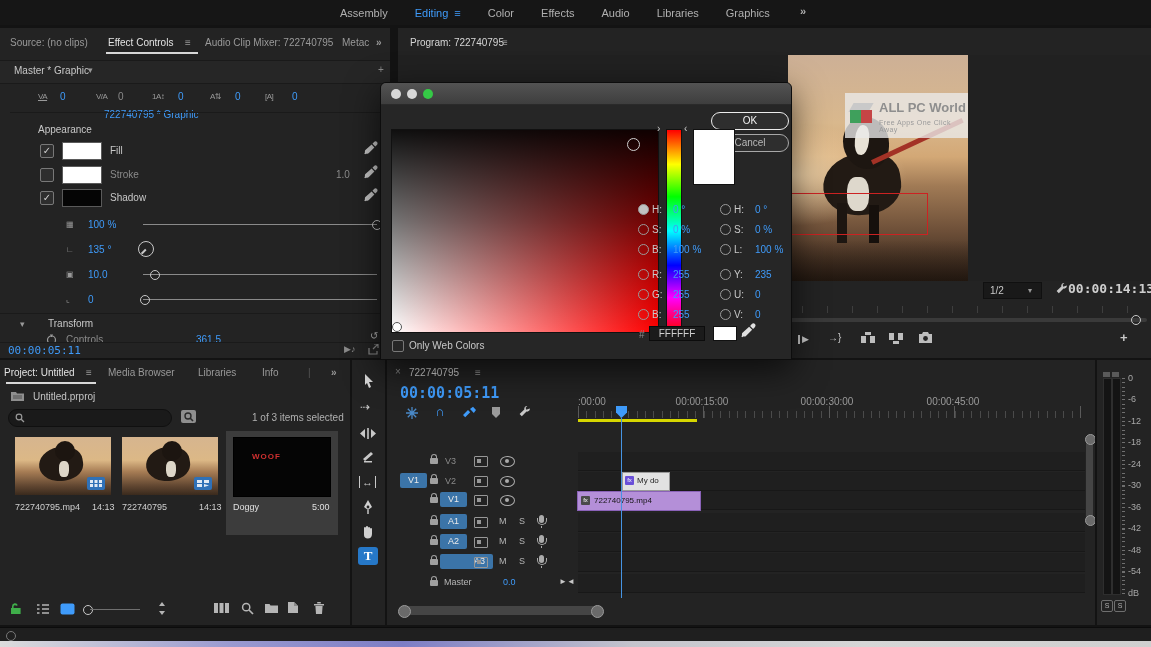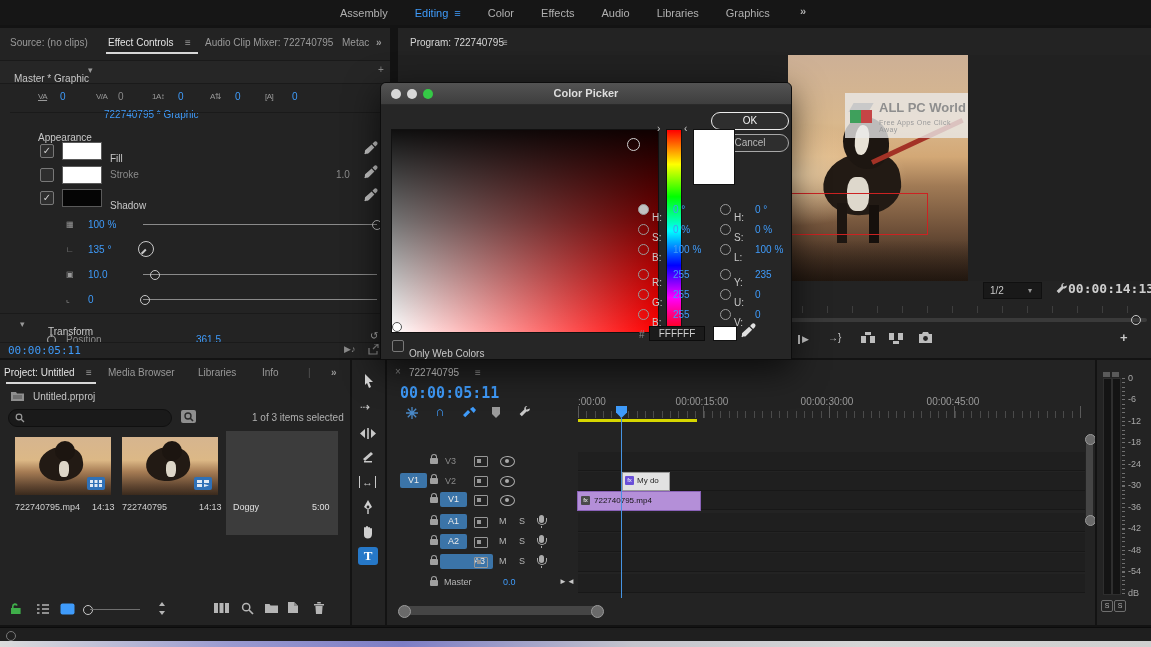--- a/index.html
+++ b/index.html
@@ -1,19 +1,19 @@
 <!DOCTYPE html>
 <html><head>
 <meta charset="utf-8">
 <style>
   html,body{margin:0;padding:0;background:#000;}
   #app{position:relative;width:1151px;height:647px;background:#131313;font-family:"Liberation Sans",sans-serif;overflow:hidden;color:#bdbdbd;}
   .a{position:absolute;}
   .t10{font-size:10px;} .t11{font-size:11px;} .t9{font-size:9px;} .t8{font-size:8px;}
-  .blue{color:#3f9bfa;} .dim{color:#8a8a8a;} .lt{color:#c8c8c8;margin-top:8px;}
+  .blue{color:#3f9bfa;} .dim{color:#8a8a8a;} .lt{color:#c8c8c8;}
   .panel{position:absolute;background:#232323;overflow:hidden;}
   .mono{font-family:"DejaVu Sans Mono",monospace;}
   
   .i-lock{width:8px;height:6px;background:#a0a0a0;border-radius:1px;}
   .i-lock::before{content:"";position:absolute;left:1px;top:-4px;width:4px;height:4px;border:1px solid #a0a0a0;border-bottom:none;border-radius:3px 3px 0 0;}
   .i-eye{width:13px;height:9px;border:1px solid #ababab;border-radius:50%;}
   .i-eye::after{content:"";position:absolute;left:3.5px;top:2px;width:4px;height:4px;border-radius:50%;background:#ababab;}
   .i-assign{width:12px;height:9px;border:1px solid #979797;border-radius:1px;}
   .i-assign::after{content:"";position:absolute;left:1.5px;top:1.5px;width:4px;height:4px;background:#979797;}
   .i-mic{width:5px;height:8px;background:#ababab;border-radius:2.5px;}
@@ -133,21 +133,21 @@
 
     <div class="a" style="left:0;top:285px;width:390px;height:1px;background:#1a1a1a;"></div>
     <span class="a t9" style="left:20px;top:291px;color:#999;">▾</span>
     <span class="a t10 lt" style="left:48px;top:290px;">Transform</span>
     <span class="a" style="left:46px;top:306px;">
         <svg width="11" height="11" viewBox="0 0 11 11">
           <circle cx="5.5" cy="6" r="4" fill="none" stroke="#9a9a9a" stroke-width="1.2"></circle>
           <path d="M4 1h3M5.5 1v2" stroke="#9a9a9a" stroke-width="1.2"></path>
         </svg>
       </span>
-    <span class="a t10 dim" style="left:66px;top:306px;">Position</span>
+    <span class="a t10 dim" style="left:66px;top:306px;">Controls</span>
     <span class="a t10 blue" style="left:196px;top:306px;">361.5</span>
     <span class="a t10 blue" style="left:230px;top:306px;margin-top:10px;">654.4</span>
     <span class="a t10" style="left:370px;top:302px;color:#b5b5b5;">↺</span>
 
     <div class="a" style="left:0;top:314px;width:390px;height:16px;background:#232323;border-top:1px solid #1a1a1a;"></div>
     <span class="a t11 blue mono" style="left:8px;top:316px;">00:00:05:11</span>
     <span class="a t9" style="left:344px;top:316px;color:#8a8a8a;">▶♪</span>
     <span class="a" style="left:368px;top:316px;">
         <svg width="12" height="11" viewBox="0 0 12 11">
           <path d="M1 4v6h8V7" fill="none" stroke="#8a8a8a" stroke-width="1.2"></path>
@@ -290,20 +290,23 @@
       <div class="a" style="left:72px;top:40px;width:18px;height:13px;background:#2f71b8;border-radius:2px;">
           <svg width="18" height="13" viewBox="0 0 18 13">
             <path fill="#dfe9f5" d="M3 3h5v3H3zM10 3h5v3h-5zM3 7h5v3H3z"></path>
             <path fill="#dfe9f5" d="M10 7l5 1.5-5 1.5z"></path>
           </svg>
         </div>
     </div>
     <span class="a t9" style="left:122px;top:142px;color:#cfcfcf;">722740795</span>
     <span class="a t9" style="left:199px;top:142px;color:#cfcfcf;">14:13</span>
 
+    <div class="a" style="left:233px;top:77px;width:96px;height:58px;background:#050505;border:1px solid #000;">
+      <span class="a" style="left:18px;top:14px;font-size:8px;font-weight:bold;letter-spacing:1px;color:#d03030;">WOOF</span>
+    </div>
     <span class="a t9" style="left:233px;top:142px;color:#e0e0e0;">Doggy</span>
     <span class="a t9" style="left:312px;top:142px;color:#e0e0e0;">5:00</span>
 
     <span class="a" style="left:10px;top:242px;">
         <svg width="12" height="13" viewBox="0 0 12 13">
           <path fill="#3fae4a" d="M2 6V4.3A3 3 0 0 1 7.8 3.2l-1.5.5A1.6 1.6 0 0 0 3.6 4.3V6h7v6H1V6z"></path>
         </svg>
       </span>
     <span class="a" style="left:36px;top:243px;">
         <svg width="14" height="12" viewBox="0 0 14 12">
@@ -516,21 +519,20 @@
     <span class="a" style="left:6px;top:3px;width:8px;height:8px;border:1px solid #777;border-radius:50%;"></span>
   </div>
   <div class="a" style="left:0;top:641px;width:1151px;height:6px;background:linear-gradient(90deg,#dcdcdc 0%,#9a9ad0 20%,#7d7dc5 35%,#c4c4cc 55%,#d6d6d6 75%,#cfcfcf 100%);"></div>
 
   <div class="a" style="left:380px;top:82px;width:410px;height:276px;background:#262626;border:1px solid #0d0d0d;border-radius:6px 6px 0 0;box-shadow:0 10px 34px rgba(0,0,0,0.65);z-index:50;">
 
     <div class="a" style="left:0;top:0;width:410px;height:21px;background:linear-gradient(180deg,#535353,#3e3e3e);border-radius:5px 5px 0 0;border-bottom:1px solid #2a2a2a;">
       <span class="a" style="left:10px;top:5.5px;width:10px;height:10px;border-radius:50%;background:#d8d8d8;"></span>
       <span class="a" style="left:26px;top:5.5px;width:10px;height:10px;border-radius:50%;background:#d8d8d8;"></span>
       <span class="a" style="left:42px;top:5.5px;width:10px;height:10px;border-radius:50%;background:#35c946;"></span>
-      <span class="a t11" style="left:0;top:4px;width:410px;text-align:center;color:#dedede;font-weight:bold;">Color Picker</span>
     </div>
 
     <div class="a" style="left:330px;top:29px;width:76px;height:16px;border:1.5px solid #ececec;border-radius:9px;background:#2e2e2e;text-align:center;">
       <span class="t10" style="color:#f0f0f0;line-height:15px;display:block;">OK</span>
     </div>
     <div class="a" style="left:330px;top:51px;width:76px;height:16px;border:1.5px solid #a8a8a8;border-radius:9px;background:#2e2e2e;text-align:center;">
       <span class="t10" style="color:#b8b8b8;line-height:15px;display:block;">Cancel</span>
     </div>
 
     <div class="a" style="left:10px;top:46px;width:266px;height:202px;background:linear-gradient(to bottom,rgba(0,0,0,0.94) 0%,rgba(0,0,0,0.55) 45%,rgba(0,0,0,0) 100%),linear-gradient(to right,#ffffff,#ff0000);border:1px solid #111;">

